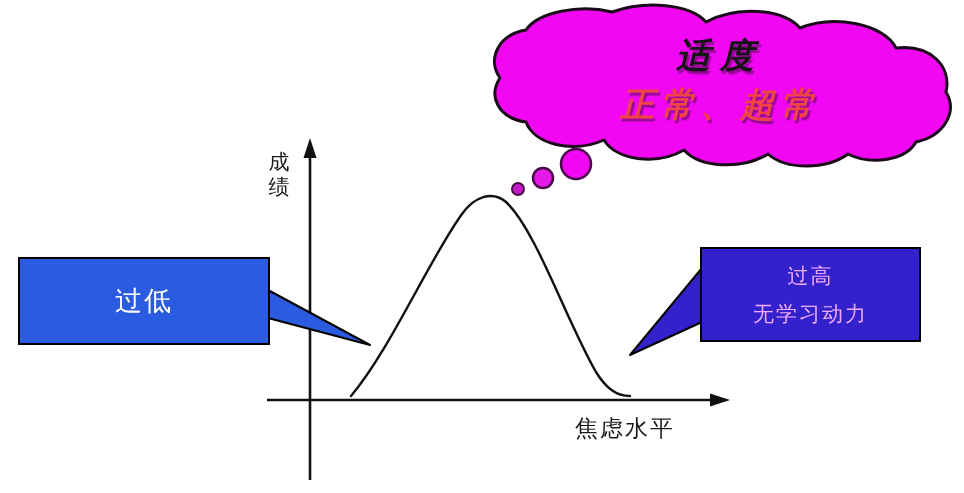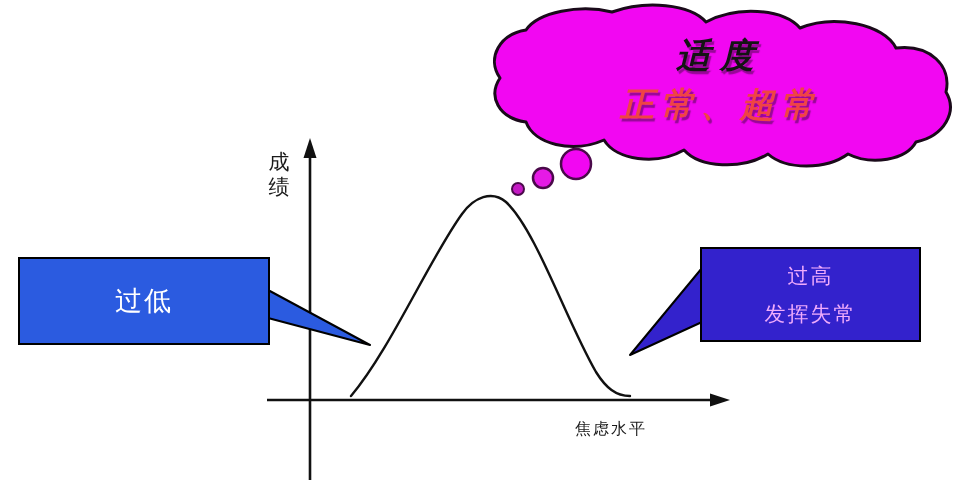--- a/index.html
+++ b/index.html
@@ -36,21 +36,21 @@
     line-height: 25px;
     color: #1a1a1a;
     text-align: center;
     letter-spacing: 0;
     font-family: "Liberation Serif", "DejaVu Serif", serif;
   }
   .axis-label-x {
     position: absolute;
     left: 575px;
     top: 415px;
-    font-size: 16px;
+    font-size: 23px;
     line-height: 28px;
     color: #1a1a1a;
     letter-spacing: 2px;
     white-space: nowrap;
     font-family: "Liberation Serif", "DejaVu Serif", serif;
     text-align: center;
   }
   
   .callout {
     position: absolute;
@@ -177,21 +177,21 @@
     </div>
 
   <div class="axis-label-x">焦虑水平</div>
 
   <div class="callout" id="callout-left">
     <div class="line">过低</div>
   </div>
 
   <div class="callout" id="callout-right">
     <div class="line">过高</div>
-    <div class="line">发挥失常</div>
+    <div class="line">无学习动力</div>
   </div>
 
   <div id="cloud-text">
     <div class="line1">适度</div>
     <div class="line2">正常、超常</div>
   </div>
 
 </div>
 
 </body></html>

